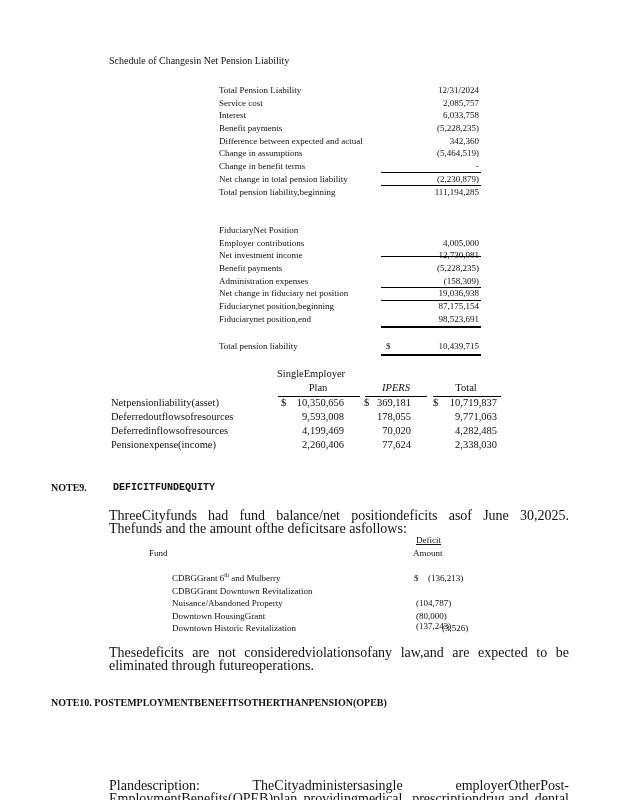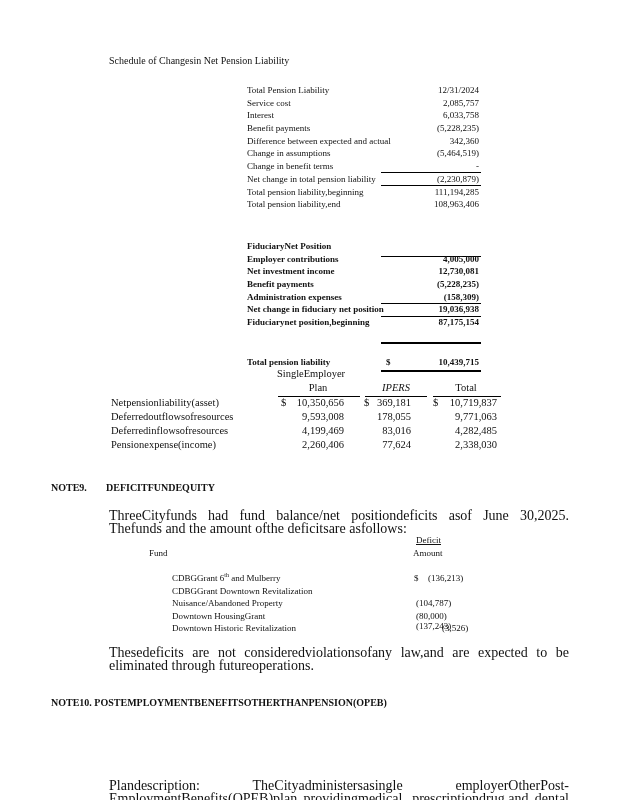--- a/index.html
+++ b/index.html
@@ -4,21 +4,21 @@
 <style>
   html, body { margin: 0; padding: 0; background: #ffffff; }
   body { width: 618px; height: 800px; position: relative; overflow: hidden;
          font-family: "Liberation Serif", "DejaVu Serif", serif; color: #111; }
   .abs { position: absolute; white-space: nowrap; }
 
   
   #sched-title { left: 109px; top: 55px; font-size: 10px; }
   .t1 { position: absolute; left: 219px; width: 262px; }
   .t1 .row { position: relative; height: 12.7px; font-size: 9px; line-height: 12.7px; }
-  .t1 .row .lbl { position: absolute; left: 0; top: 0; white-space: nowrap; margin-left: 28px; }
+  .t1 .row .lbl { position: absolute; left: 0; top: 0; white-space: nowrap; }
   .t1 .row .val { position: absolute; right: 2px; top: 0; text-align: right; white-space: nowrap; }
   .t1 .line { position: absolute; left: 162px; width: 100px; height: 0; border-top: 1px solid #000; }
   .t1 .line.thick { border-top: 2px solid #000; }
   .t1 .dollar { position: absolute; left: 167px; }
 
   
   .t2 { position: absolute; left: 111px; top: 368px; width: 390px; font-size: 10.5px; }
   .t2 .hdr { position: absolute; text-align: center; }
   .t2 .row { position: absolute; left: 0; height: 15px; width: 390px; }
   .t2 .row .lbl { position: absolute; left: 0; }
@@ -69,30 +69,26 @@
       <span class="val">-</span>
     </div>
   <div class="row">
       <span class="lbl">Net change in total pension liability</span>
       <span class="val">(2,230,879)</span>
     </div>
   <div class="row">
       <span class="lbl">Total pension liability,beginning</span>
       <span class="val">111,194,285</span>
     </div>
-  <div class="row">
-      <span class="lbl">Total pension liability,end</span>
-      <span class="val">108,963,406</span>
-    </div>
   <div class="line" style="top:172px; position:absolute;"></div>
   <div class="line" style="top:88px;"></div>
   <div class="line" style="top:101px;"></div>
 </div>
 
-<div class="t1" style="top:240px;font-weight:bold;">
+<div class="t1" style="top:224px;">
   <div class="row">
     <span class="lbl">FiduciaryNet Position</span>
   </div>
   <div class="row">
       <span class="lbl">Employer contributions</span>
       <span class="val">4,005,000</span>
     </div>
   <div class="row">
       <span class="lbl">Net investment income</span>
       <span class="val">12,730,081</span>
@@ -105,20 +101,24 @@
       <span class="lbl">Administration expenses</span>
       <span class="val">(158,309)</span>
     </div>
   <div class="row">
       <span class="lbl">Net change in fiduciary net position</span>
       <span class="val">19,036,938</span>
     </div>
   <div class="row">
       <span class="lbl">Fiduciarynet position,beginning</span>
       <span class="val">87,175,154</span>
+    </div>
+  <div class="row">
+      <span class="lbl">Fiduciarynet position,end</span>
+      <span class="val">98,523,691</span>
     </div>
   <div class="line" style="top:63px;"></div>
   <div class="line" style="top:76px;"></div>
   <div class="line thick" style="top:102px;"></div>
   <div class="row" style="position:absolute; top:116px; width:262px;">
     <span class="lbl">Total pension liability</span>
     <span class="dollar">$</span>
     <span class="val">10,439,715</span>
   </div>
   <div class="line thick" style="top:130px;"></div>
@@ -144,33 +144,33 @@
   </div>
   <div class="row" style="top:43px;">
     <span class="lbl">Deferredoutflowsofresources</span>
     <span class="v" style="right:157px;padding-left:44px;">9,593,008</span>
     <span class="v" style="right:90px;">178,055</span>
     <span class="v" style="right:4px;">9,771,063</span>
   </div>
   <div class="row" style="top:57px;">
     <span class="lbl">Deferredinflowsofresources</span>
     <span class="v" style="right:157px;">4,199,469</span>
-    <span class="v" style="right:90px;">83,016</span>
+    <span class="v" style="right:90px;">70,020</span>
     <span class="v" style="right:4px;">4,282,485</span>
   </div>
   <div class="row" style="top:71px;">
     <span class="lbl">Pensionexpense(income)</span>
     <span class="v" style="right:157px;">2,260,406</span>
     <span class="v" style="right:90px;">77,624</span>
     <span class="v" style="right:4px;">2,338,030</span>
   </div>
 </div>
 
 <div class="abs note-h" style="left:51px; top:482px;">NOTE9.</div>
-<div class="abs note-h" style="left:106px; top:482px;">DEFICITFUNDEQUITY</div>
+<div class="abs note-h" style="left:113px; top:482px;font-family:Liberation Mono, monospace;">DEFICITFUNDEQUITY</div>
 <div class="para" style="top:509px;">ThreeCityfunds had fund balance/net positiondeficits asof June 30,2025. Thefunds and the amount ofthe deficitsare asfollows:</div>
 <div class="abs" style="left:416px; top:535px; font-size:9px;text-decoration:underline;">Deficit</div>
 <div class="abs" style="left:149px; top:548px; font-size:9px;">Fund</div>
 <div class="abs" style="left:413px; top:548px; font-size:9px;">Amount</div>
 
 <div class="t3">
   <div class="row">
     <span class="lbl"><span>CDBGGrant 6</span><sup>th</sup><span> and Mulberry</span></span>
     <span class="v" style="left:242px;">$</span>
     <span class="v" style="left:256px;">(136,213)</span>

